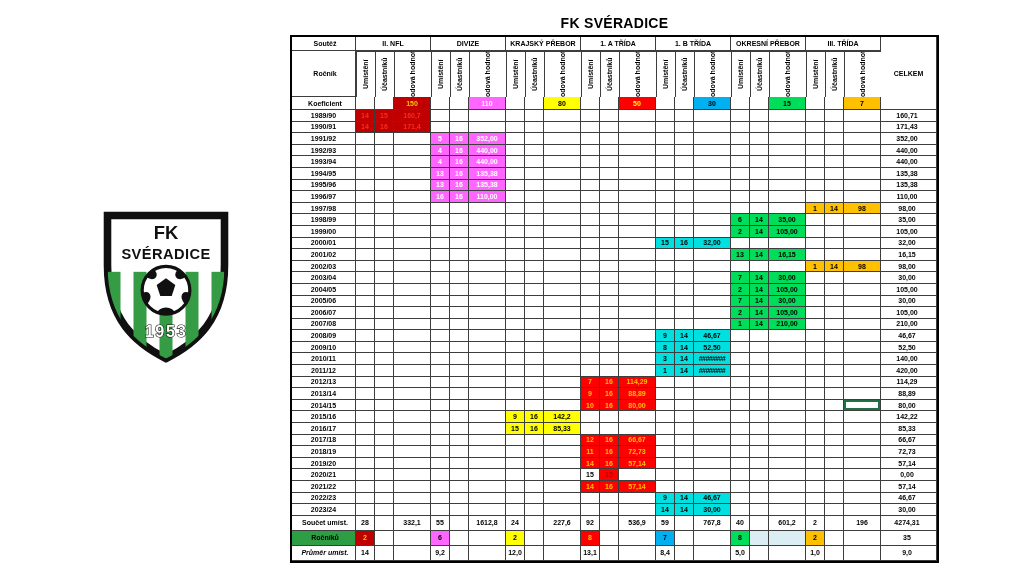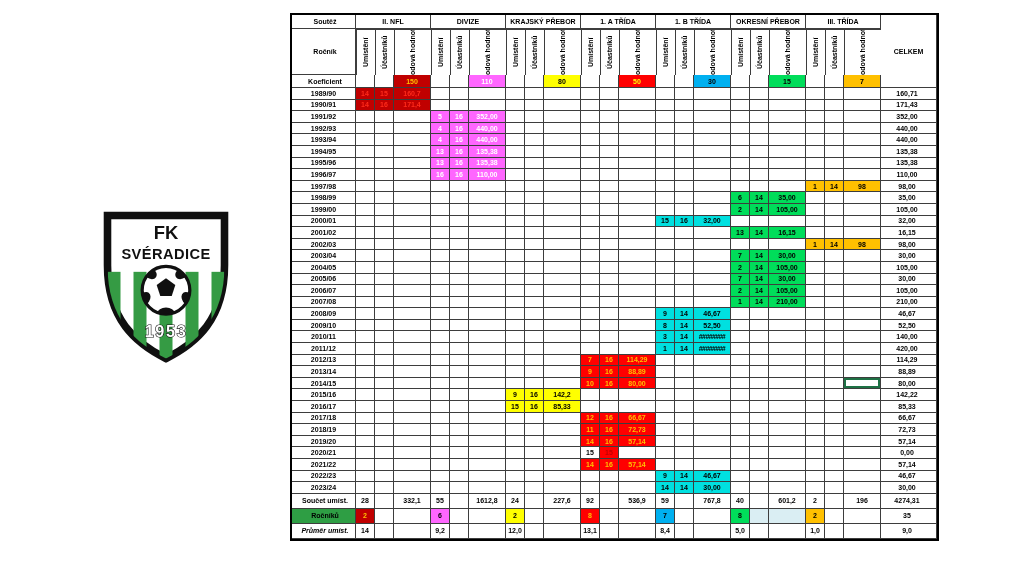--- a/index.html
+++ b/index.html
@@ -71,20 +71,21 @@
         <ellipse cx="75" cy="57" rx="7" ry="5" transform="rotate(-35 75 57)"></ellipse>
       </g>
     </g>
     <text x="60" y="26" text-anchor="middle" font-family="Liberation Sans, sans-serif" font-size="17" font-weight="bold" fill="#101010">FK</text>
     <text x="60" y="44" text-anchor="middle" font-family="Liberation Sans, sans-serif" font-size="13.5" font-weight="bold" fill="#101010" letter-spacing="0.4">SVÉRADICE</text>
     <text x="60" y="116" text-anchor="middle" font-family="Liberation Sans, sans-serif" font-size="15" font-weight="bold" fill="#ffffff" stroke="#101010" stroke-width="1.1" paint-order="stroke" letter-spacing="1.5">1953</text>
   </svg>
 </div>
 
 <div class="sheet">
+  <div class="title">FK SVÉRADICE</div>
   <div class="grid" id="grid">
       <div class="lab bR2" style="grid-area: 1 / 1;">Soutěž</div>
       <div class="lab norm bR2" style="grid-area: 2 / 1;">Ročník</div>
       <div class="divh bR2" style="grid-area: 1 / 2 / auto / span 3;">II. NFL</div>
       <div class="divh bR2" style="grid-area: 1 / 5 / auto / span 3;">DIVIZE</div>
       <div class="divh bR2" style="grid-area: 1 / 8 / auto / span 3;">KRAJSKÝ PŘEBOR</div>
       <div class="divh bR2" style="grid-area: 1 / 11 / auto / span 3;">1. A TŘÍDA</div>
       <div class="divh bR2" style="grid-area: 1 / 14 / auto / span 3;">1. B TŘÍDA</div>
       <div class="divh bR2" style="grid-area: 1 / 17 / auto / span 3;">OKRESNÍ PŘEBOR</div>
       <div class="divh bR2" style="grid-area: 1 / 20 / auto / span 3;">III. TŘÍDA</div>

